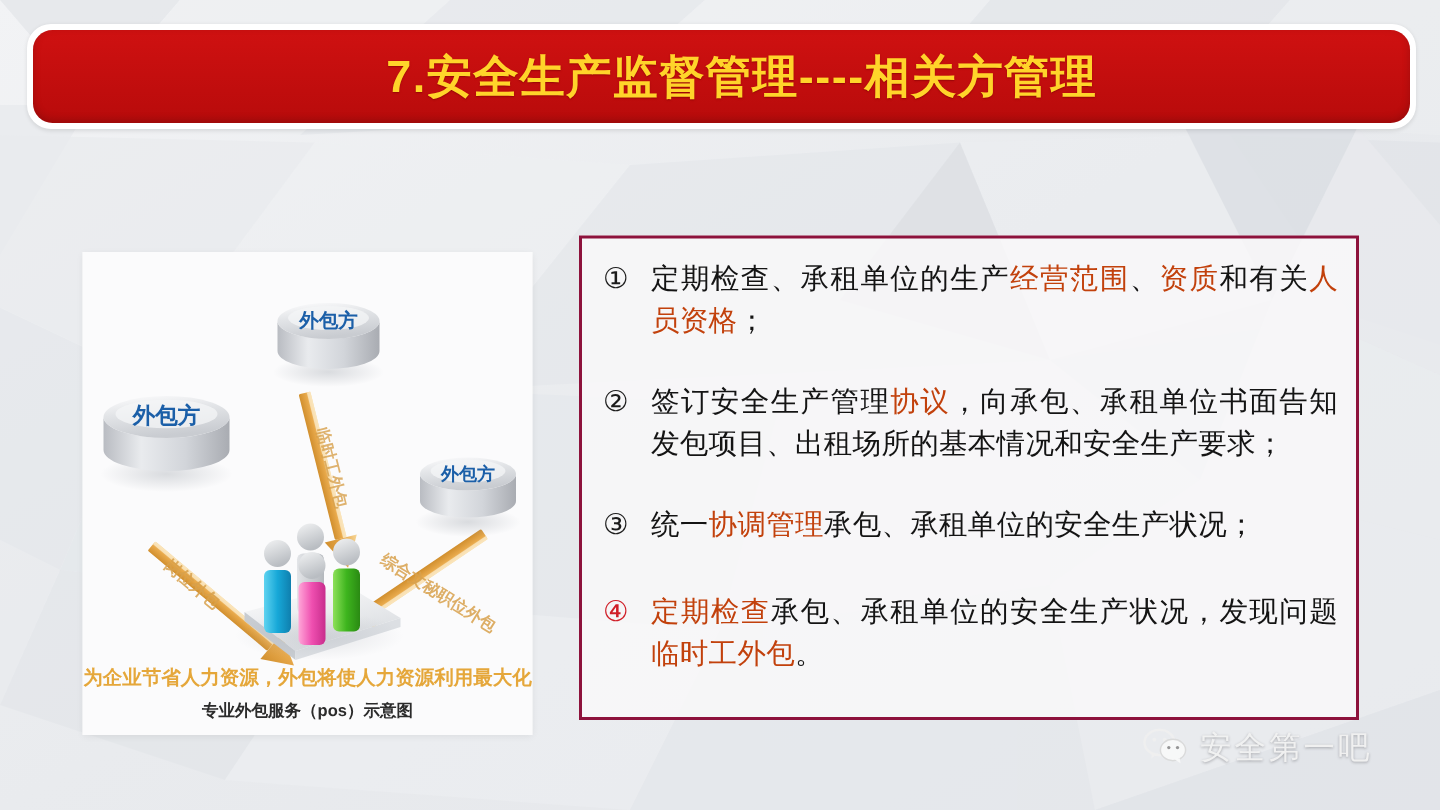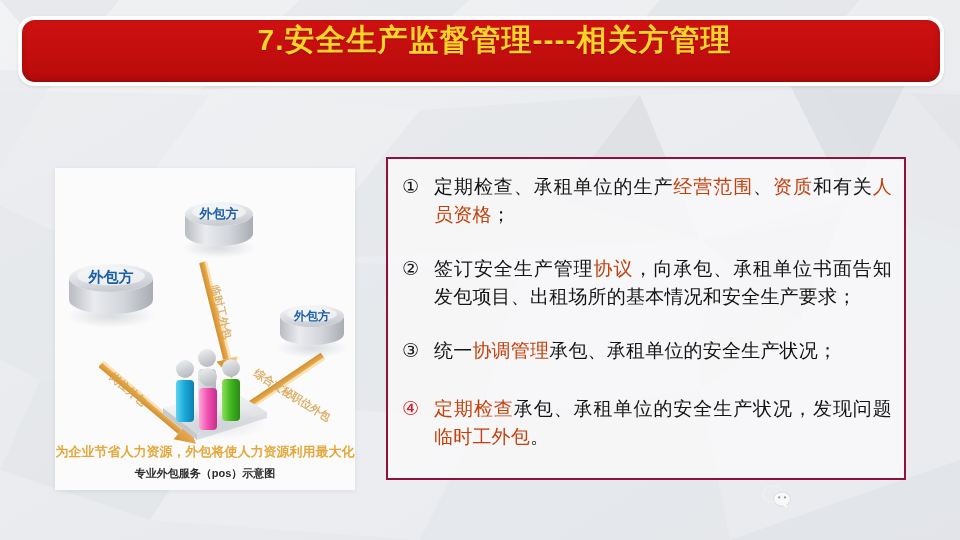--- a/index.html
+++ b/index.html
@@ -19,21 +19,21 @@
     z-index:3;
     background:#ffffff;
     border-radius:16px;
     padding:4px;
     box-shadow:0 1px 3px rgba(0,0,0,.10);
   }
   .banner{
     width:100%; height:100%;
     border-radius:13px;
     background:linear-gradient(180deg,#cf1111 0%,#c40e0e 48%,#b80b0b 100%);
-    display:flex; justify-content:center;
+    display:flex; align-items:center; justify-content:center;
     box-shadow:inset 0 -2px 6px rgba(0,0,0,.18);
     padding-left:27px;
   }
   .banner-title{
     font-size:30px;
     font-weight:bold;
     color:#ffd42a;
     letter-spacing:1px;
     text-shadow:0 1px 1px rgba(120,0,0,.6);
     white-space:nowrap;
@@ -316,13 +316,14 @@
   <svg width="30" height="26" viewBox="0 0 30 26">
     <ellipse cx="11" cy="10" rx="10" ry="8.4" fill="none" stroke="#f0f0f0" stroke-width="1.6"></ellipse>
     <polygon points="6,16.5 10,17.5 5.5,20.5" fill="#f0f0f0"></polygon>
     <circle cx="7.6" cy="8" r="1.25" fill="#f0f0f0"></circle>
     <circle cx="14.4" cy="8" r="1.25" fill="#f0f0f0"></circle>
     <ellipse cx="20" cy="15" rx="8.4" ry="7.1" fill="#fafafa" stroke="#d9d9d9" stroke-width="1"></ellipse>
     <polygon points="24.5,20.5 21,21.2 25,23.8" fill="#fafafa"></polygon>
     <circle cx="17.2" cy="13.4" r="1.1" fill="#8a8a8a"></circle>
     <circle cx="23" cy="13.4" r="1.1" fill="#8a8a8a"></circle>
   </svg>
+  <div class="wm-text">安全第一吧</div>
 </div>
 
 </body></html>

